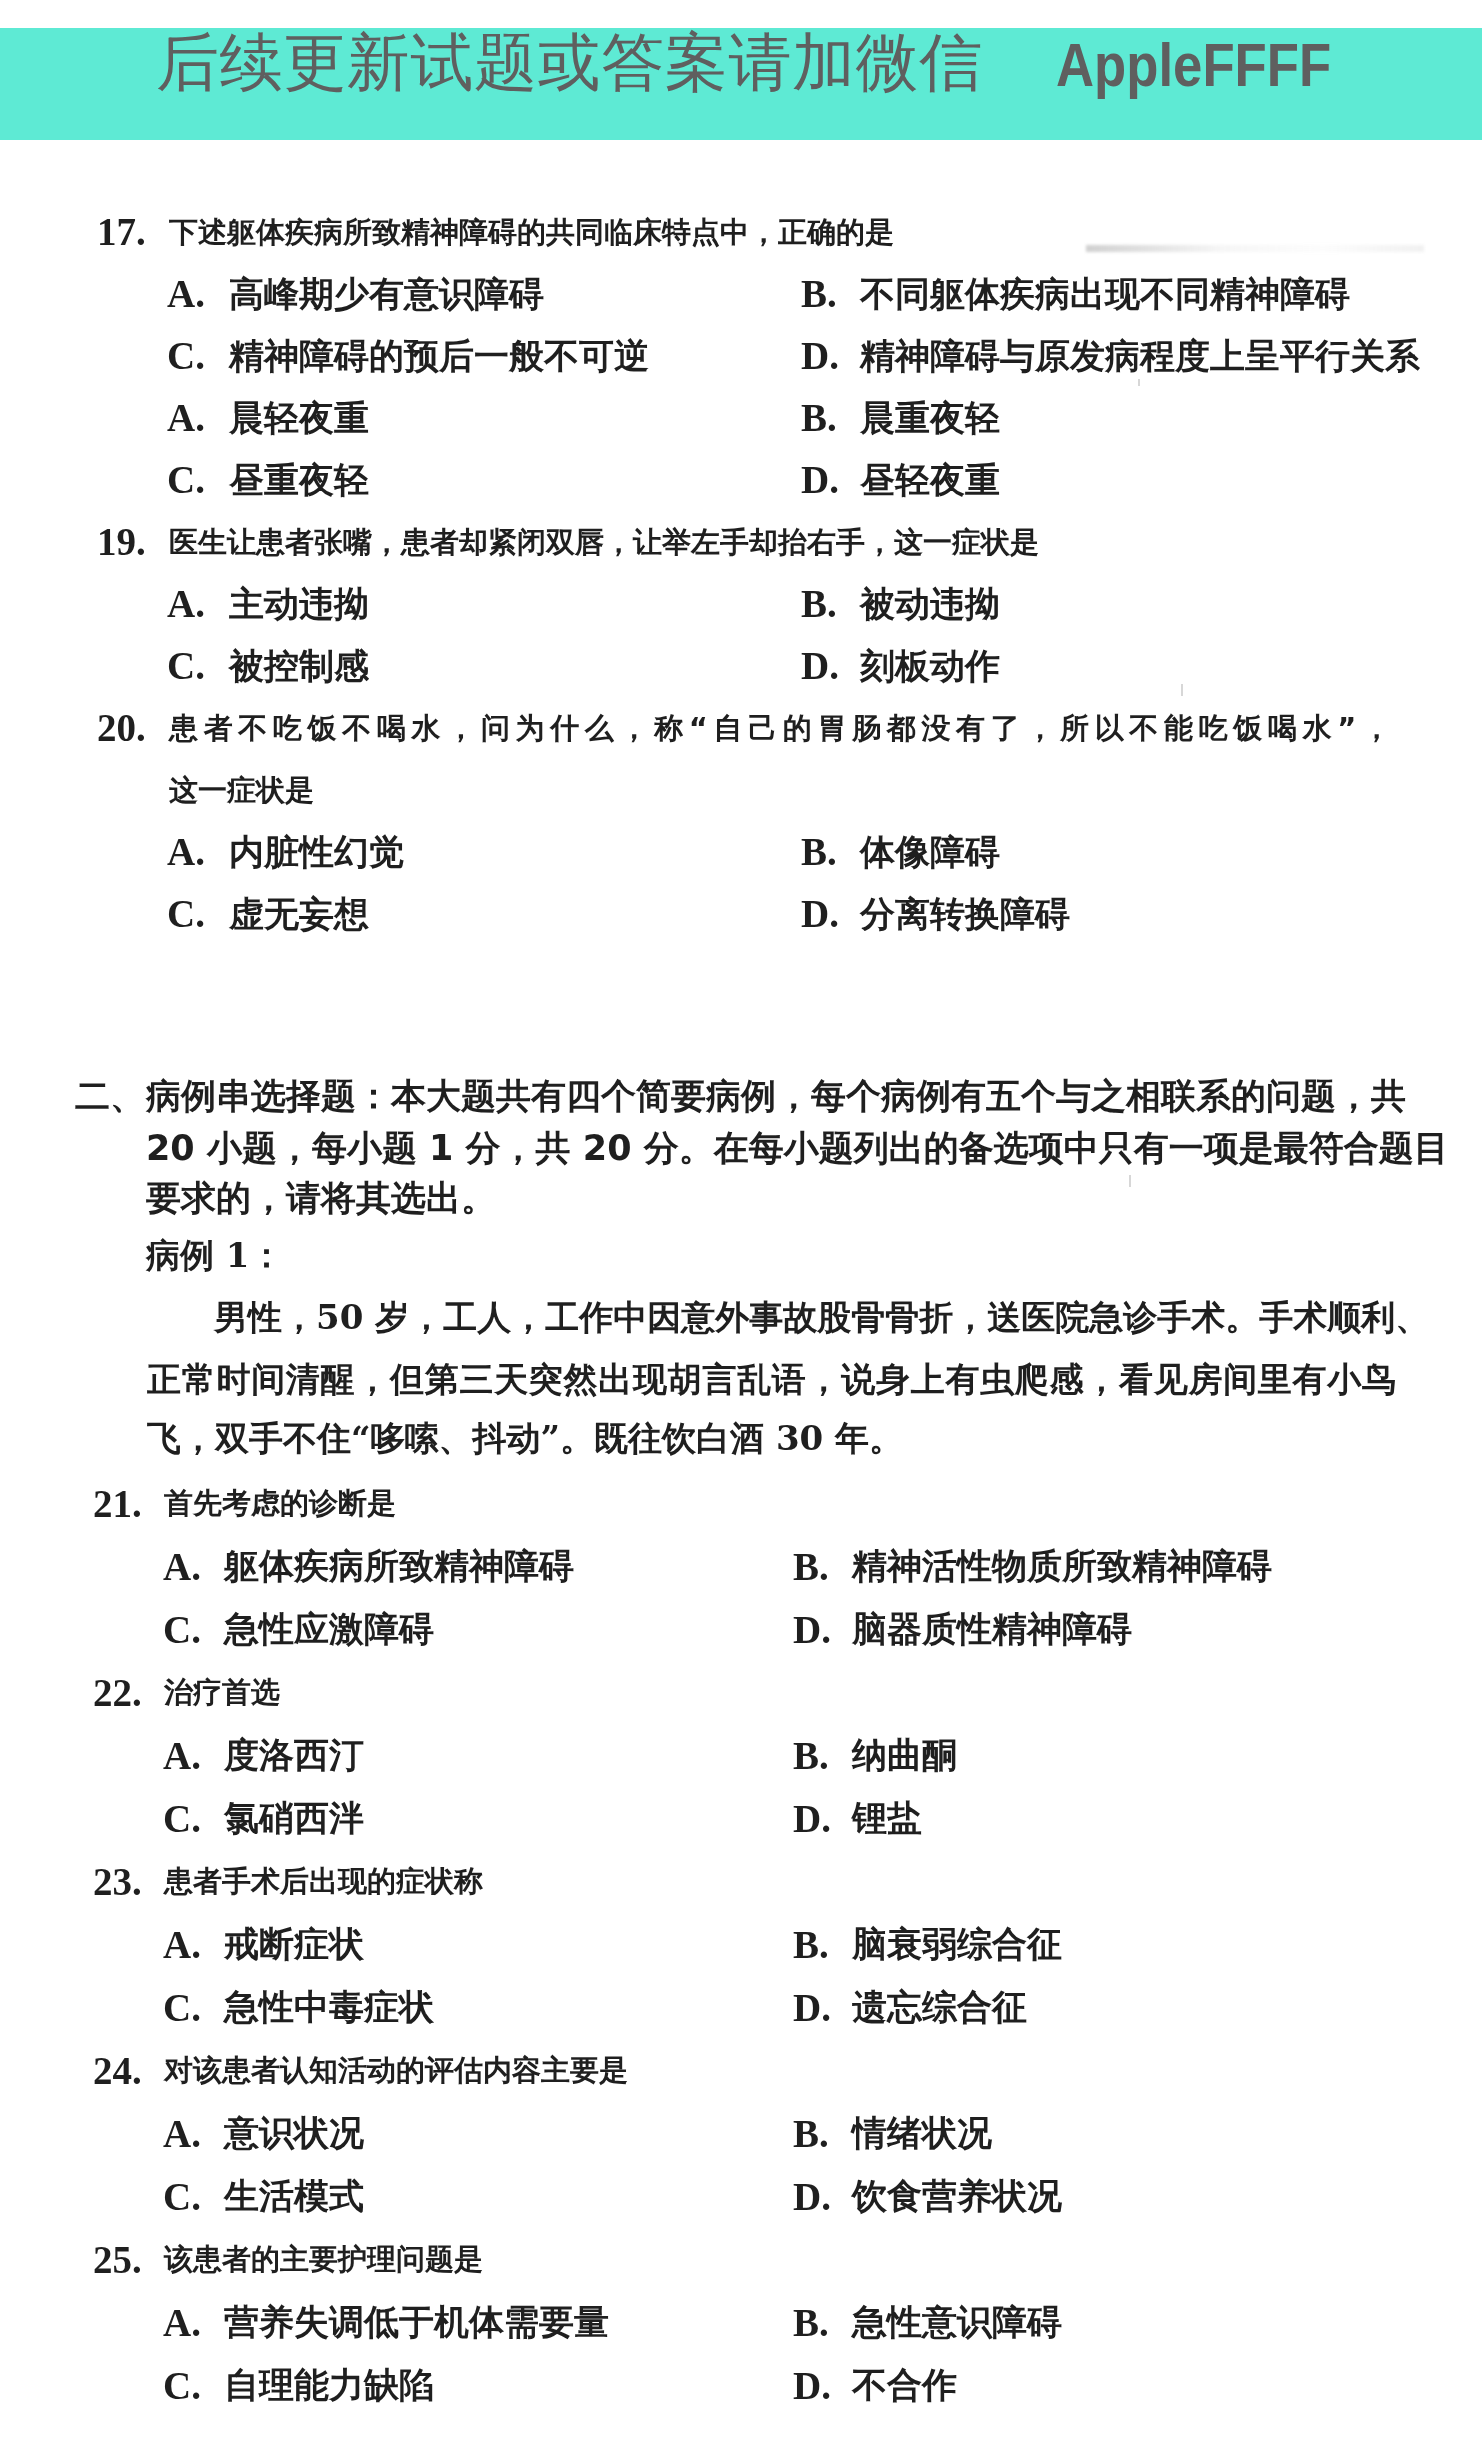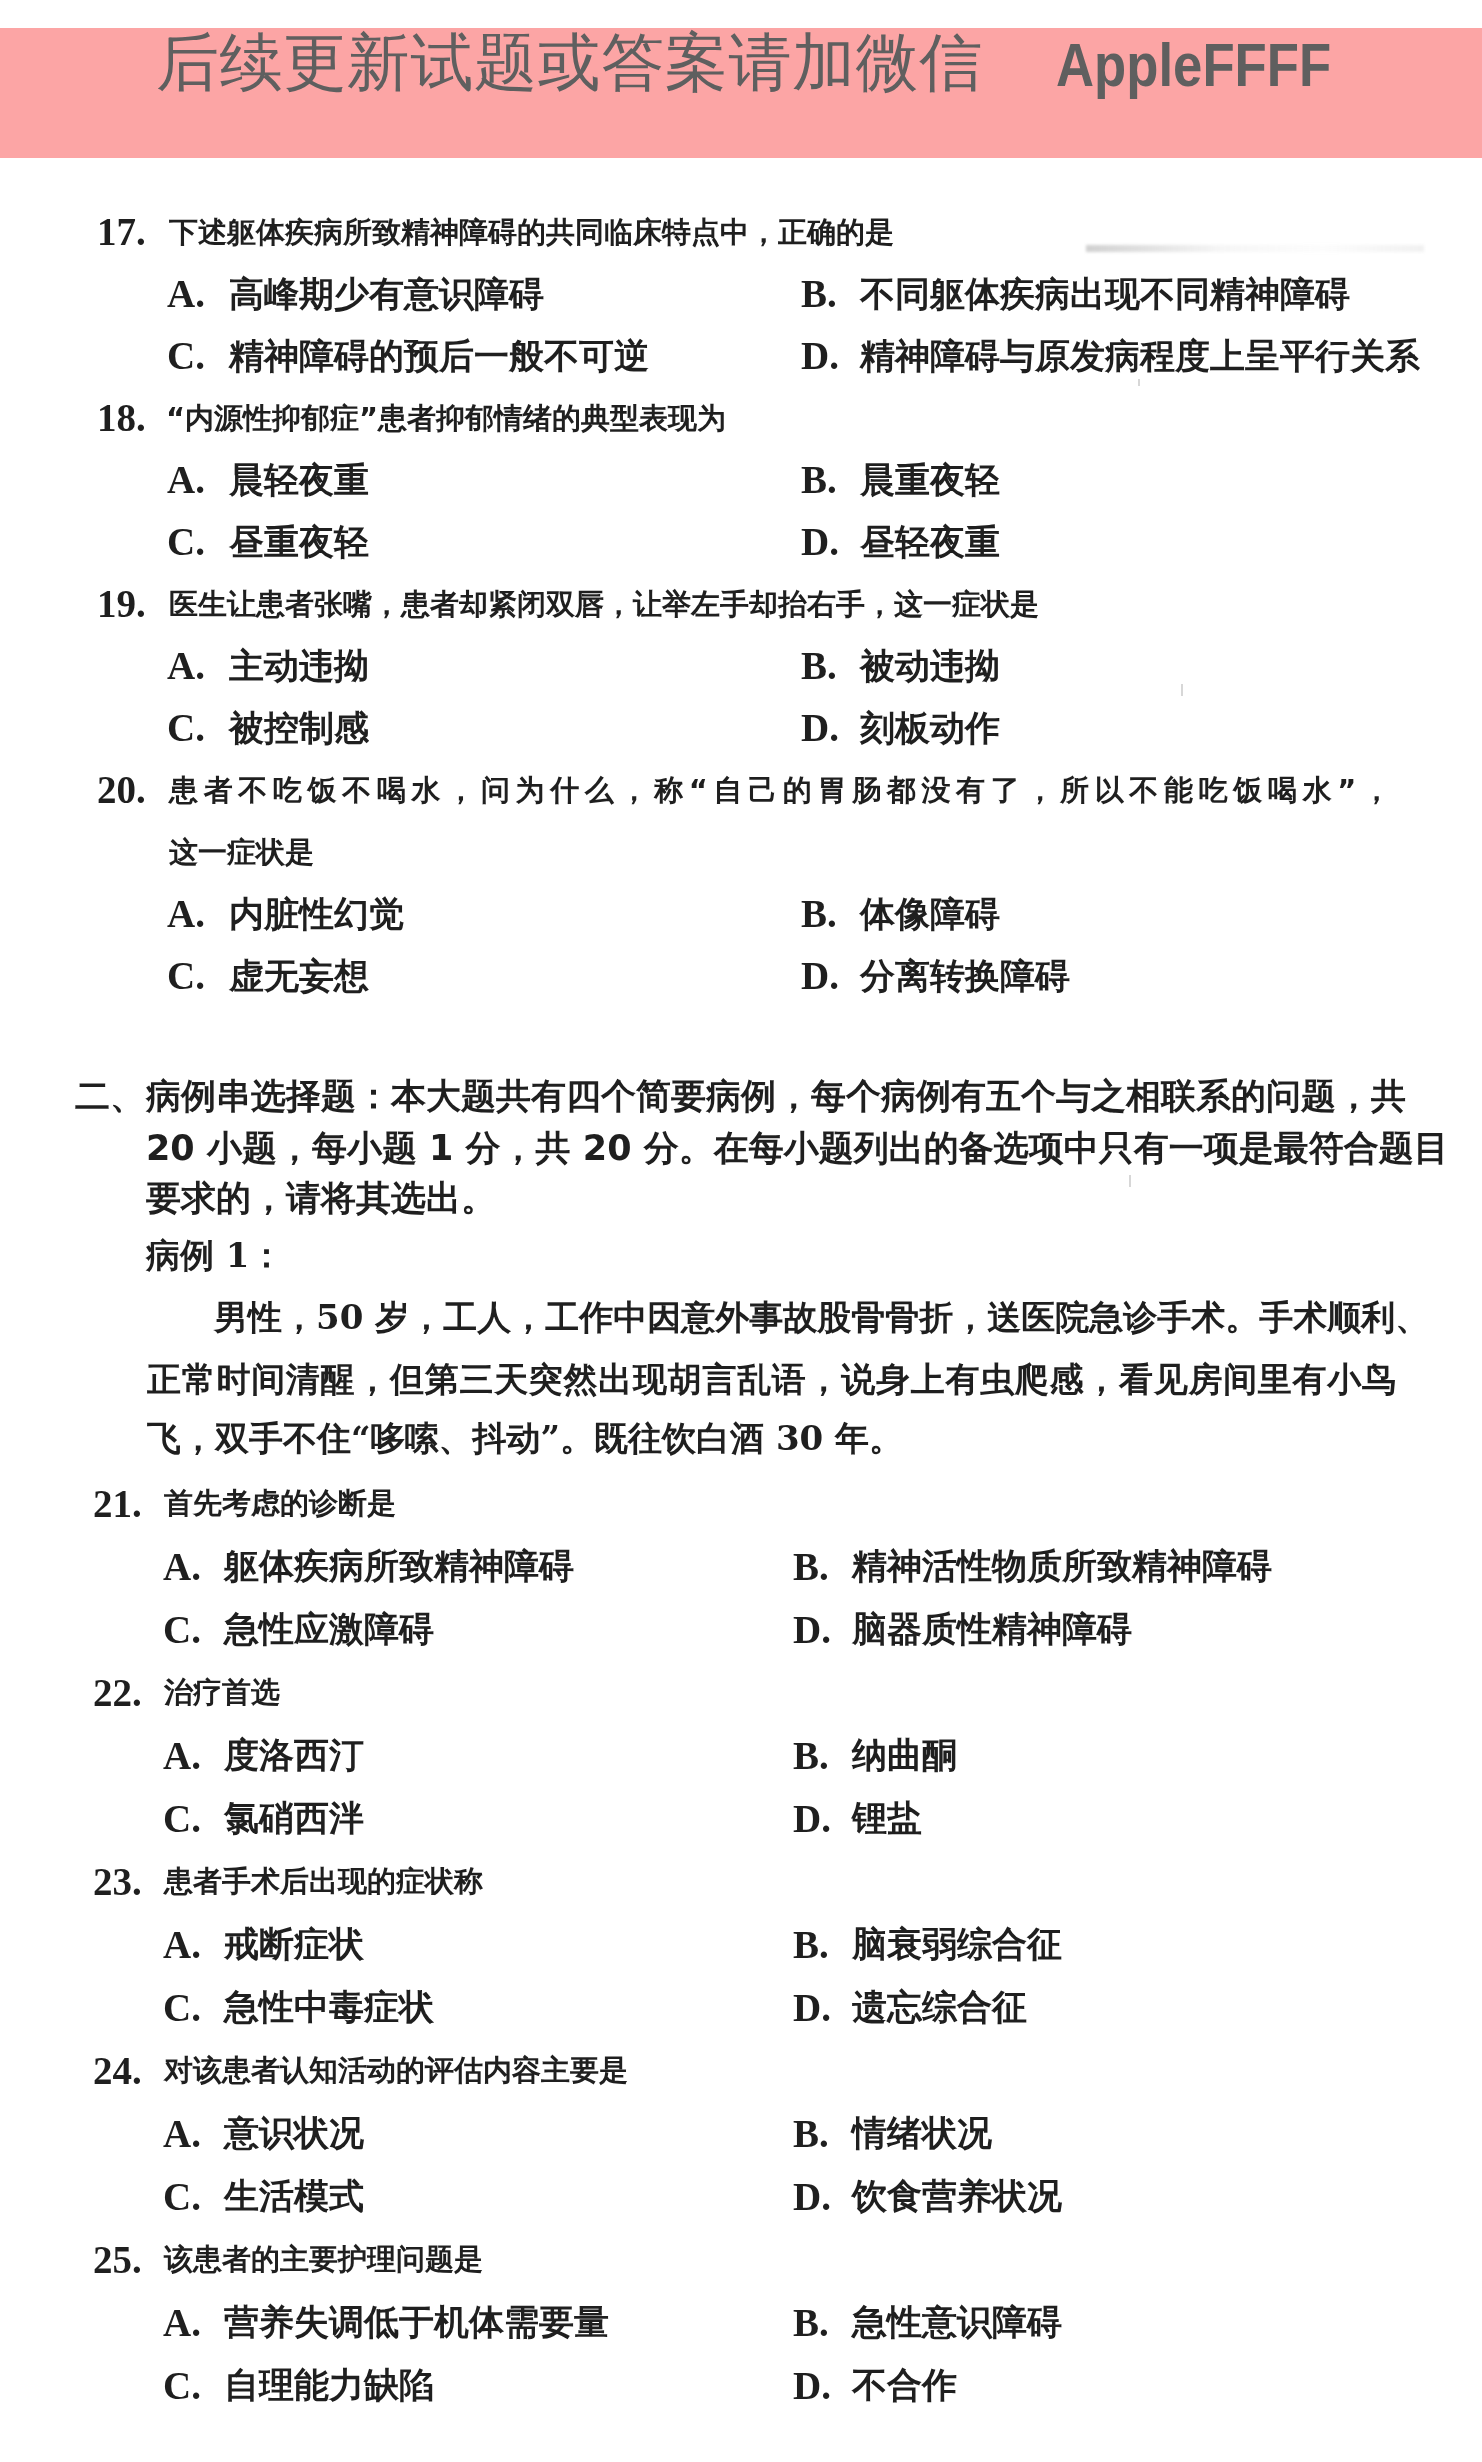--- a/index.html
+++ b/index.html
@@ -8,22 +8,22 @@
       width: 1482px;
       height: 2462px;
       background: #ffffff;
       overflow: hidden;
       font-family: "DejaVu Sans", sans-serif;
       color: #1f1f1f;
     }
     
     .banner {
       position: absolute; left: 0; top: 28px;
-      width: 1482px; height: 130px;
-      background: #fca5a5;
+      width: 1482px; height: 112px;
+      background: #5eead4;
     }
     .banner-cn {
       position: absolute; left: 156px; top: 0;
       height: 69px; line-height: 69px;
       font-size: 63px; letter-spacing: 0.6px;
       color: #5f5f5f; white-space: nowrap;
       font-family: "DejaVu Sans", sans-serif;
     }
     .banner-id {
       position: absolute; left: 1056px; top: 0;
@@ -131,24 +131,20 @@
       <div class="row">
         <span class="la">C.</span>
         <span class="ta">精神障碍的预后一般不可逆</span>
         <span class="lb">D.</span>
         <span class="tb">精神障碍与原发病程度上呈平行关系</span>
       </div>
     </div>
 
     <div class="question">
       <div class="row">
-        <span class="num">18.</span>
-        <span class="stem" style="left:146px;">“内源性抑郁症”患者抑郁情绪的典型表现为</span>
-      </div>
-      <div class="row">
         <span class="la">A.</span>
         <span class="ta">晨轻夜重</span>
         <span class="lb">B.</span>
         <span class="tb">晨重夜轻</span>
       </div>
       <div class="row">
         <span class="la">C.</span>
         <span class="ta">昼重夜轻</span>
         <span class="lb">D.</span>
         <span class="tb">昼轻夜重</span>

